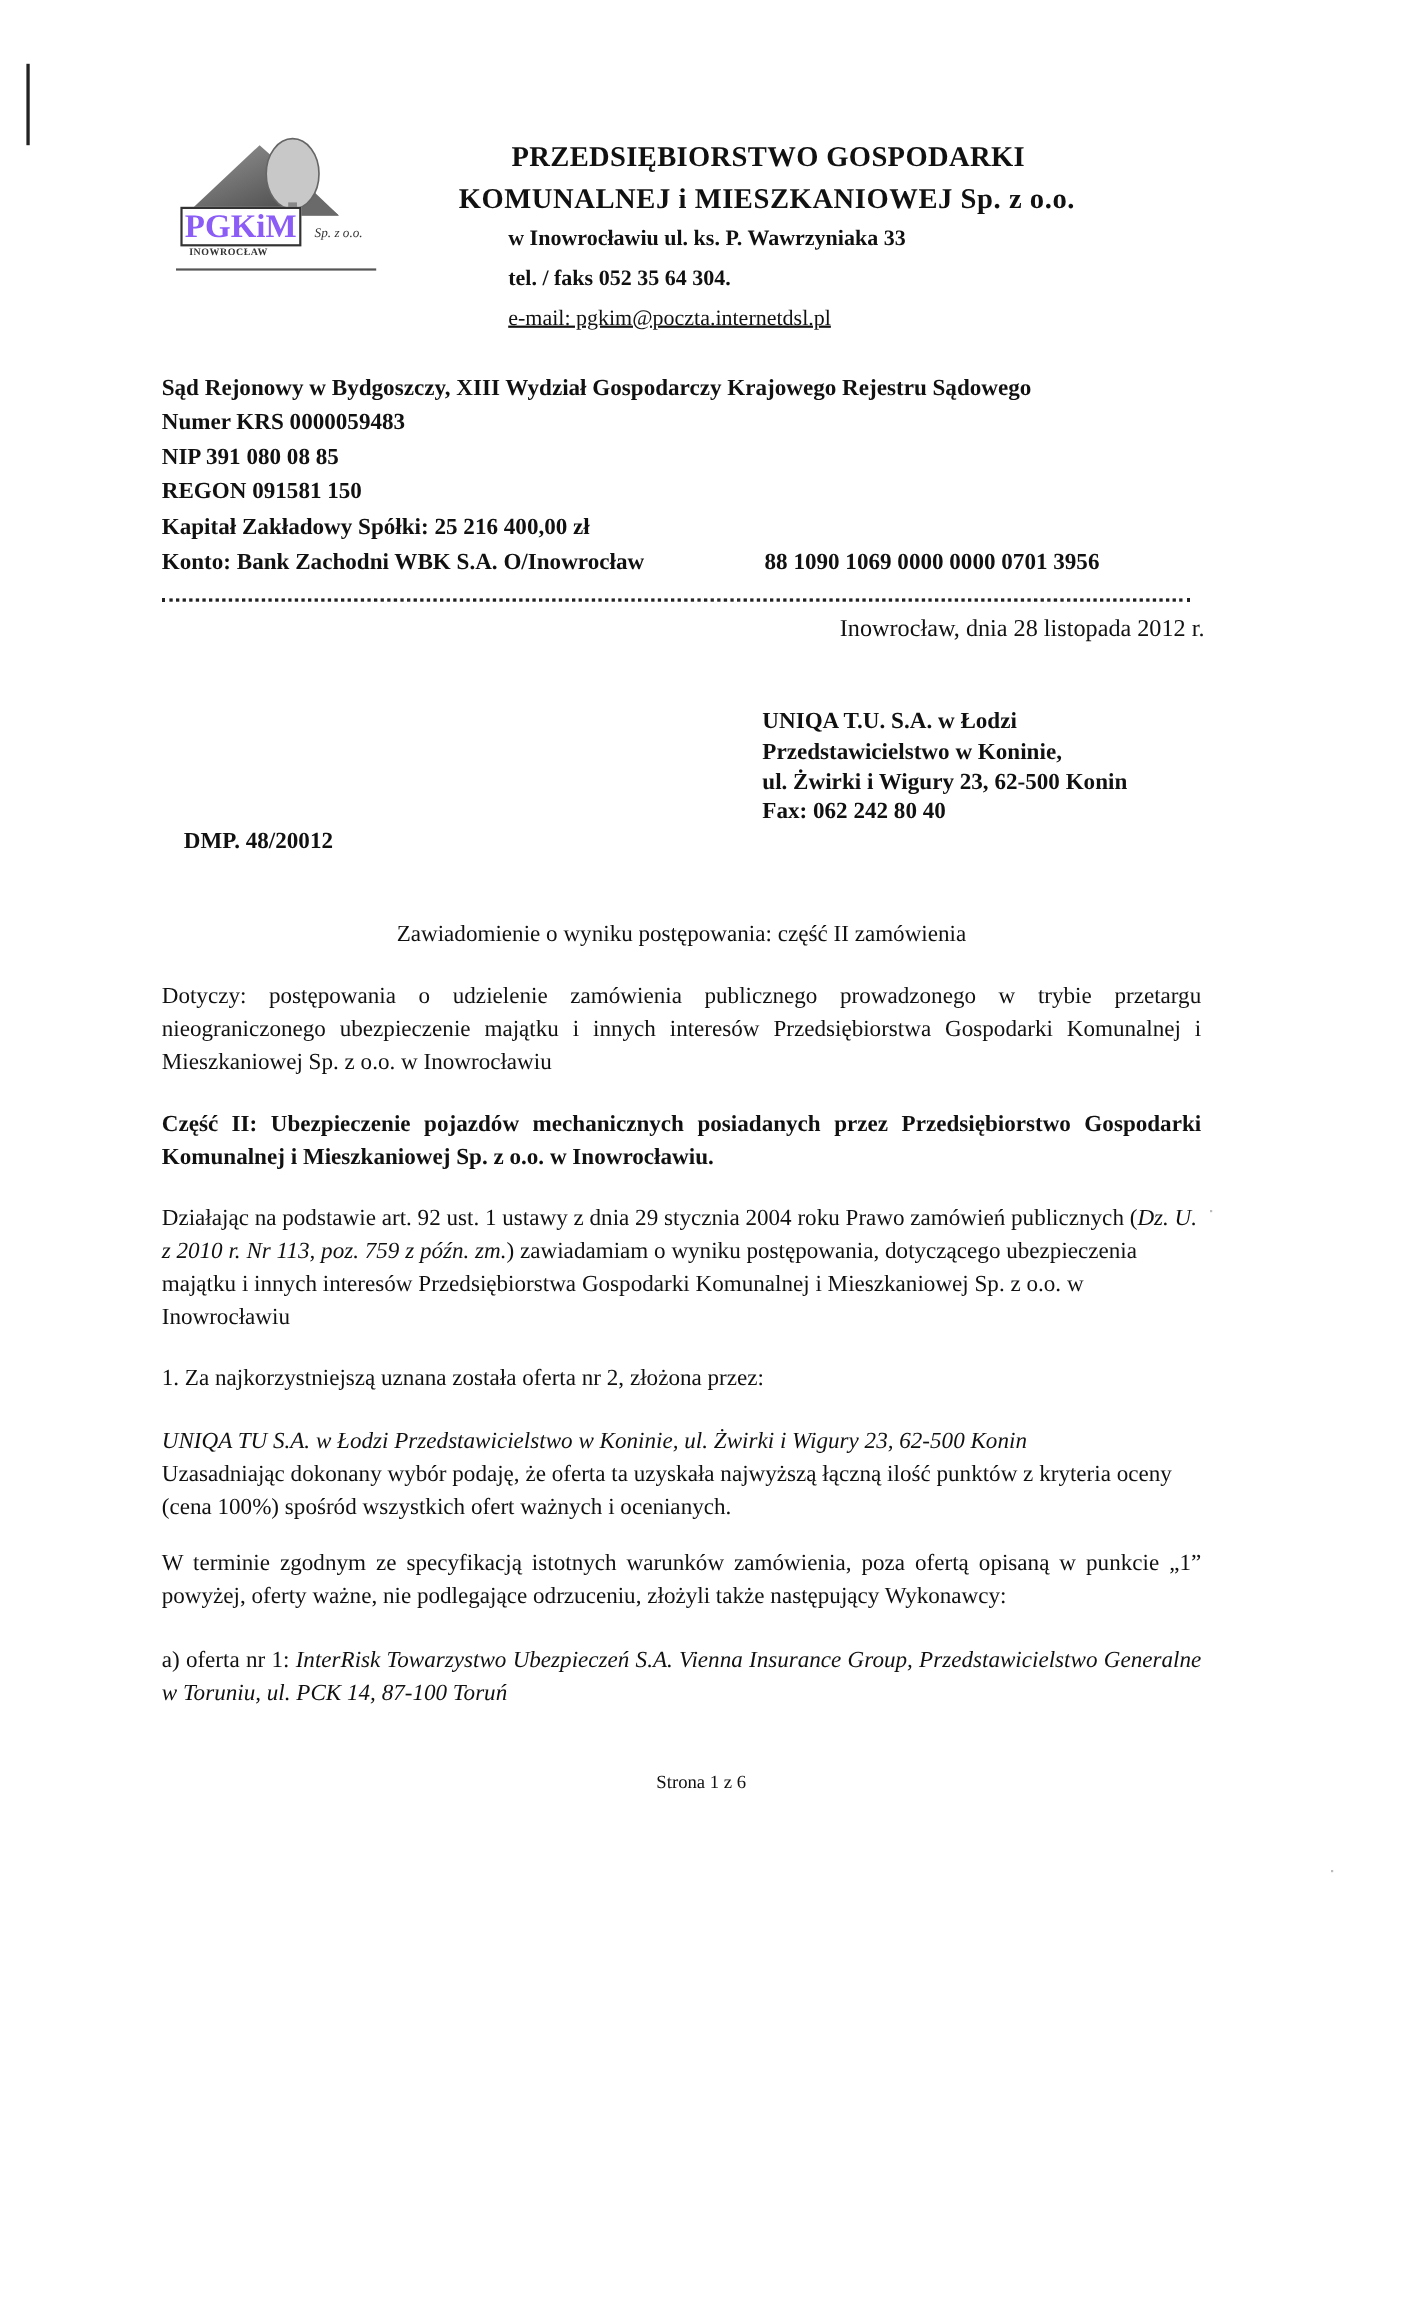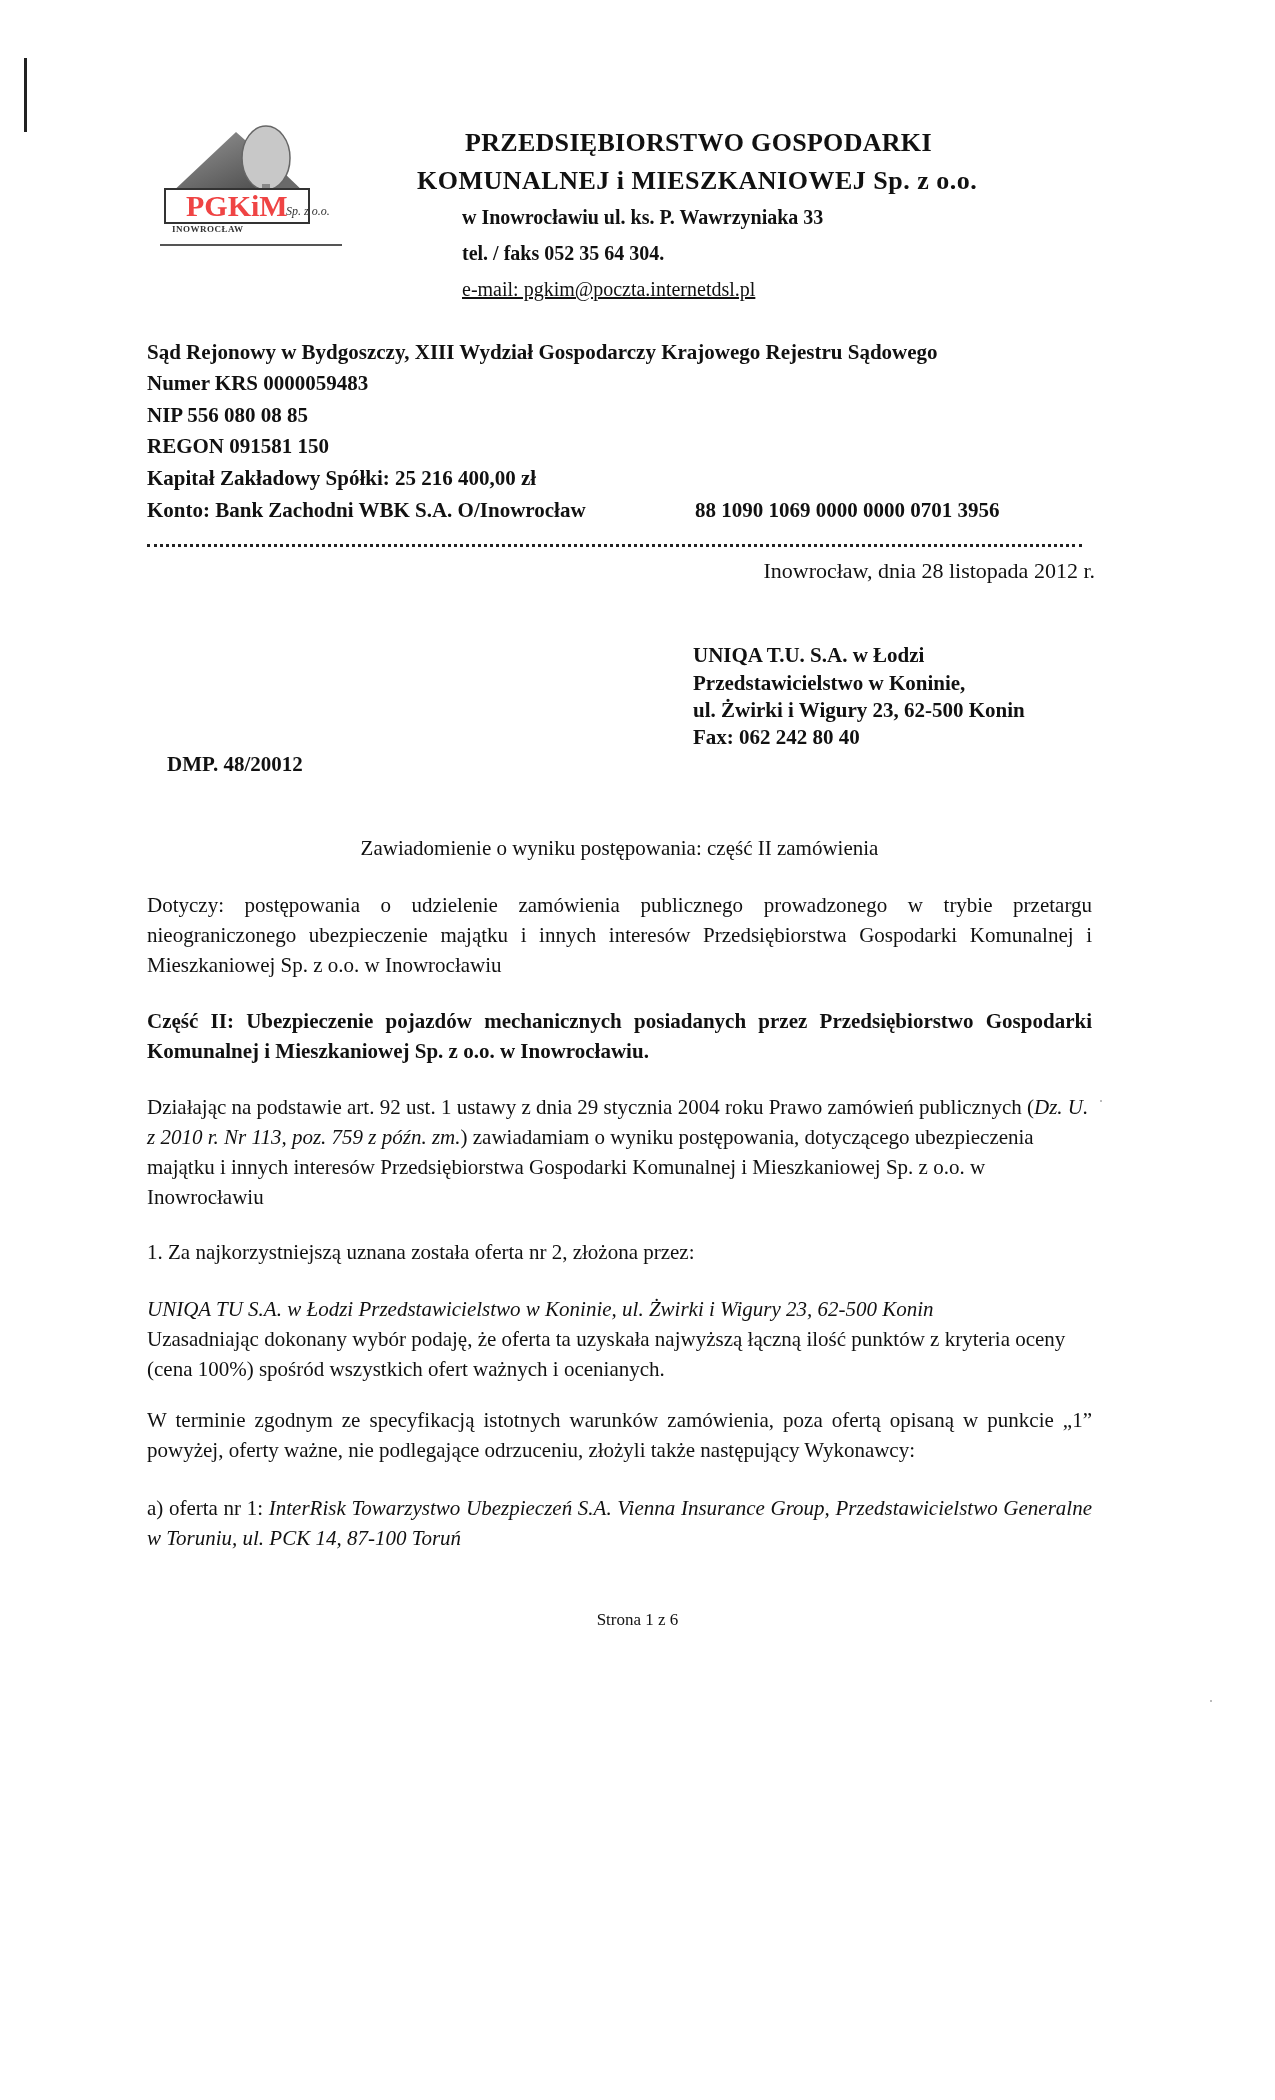--- a/index.html
+++ b/index.html
@@ -2,22 +2,22 @@
 <html><head>
 <meta charset="utf-8">
 <style>
   html, body { margin: 0; padding: 0; background: #ffffff; }
   body { width: 1275px; height: 2100px; position: relative; overflow: hidden;
          font-family: "Liberation Serif", "DejaVu Serif", serif; color: #111111; }
   .abs { position: absolute; white-space: nowrap; }
   .margin-mark { position: absolute; left: 24px; top: 58px; width: 3px; height: 74px; background: #222; }
   .logo { position: absolute; left: 158px; top: 124px; width: 190px; height: 122px; }
   .logo-rule { position: absolute; left: 160px; top: 244px; width: 182px; height: 2px; background: #555; }
-  .logo-text { position: absolute; left: 6px; top: 64px; font-size: 30px; font-weight: bold; color: #ef4444;
-               background: #fff; border: 2px solid #333; padding: 0 20px; line-height: 32px; }
+  .logo-text { position: absolute; left: 6px; top: 64px; font-size: 30px; font-weight: bold; color: #8b5cf6;
+               background: #fff; border: 2px solid #333; padding: 0 2px; line-height: 32px; }
   .logo-sub { position: absolute; left: 14px; top: 100px; font-size: 9px; font-weight: bold; color: #333; letter-spacing: 0.5px; }
   .logo-sp { position: absolute; left: 128px; top: 80px; font-size: 12px; font-style: italic; color: #333; }
 
   .hdr { font-weight: bold; }
   .hdr-1 { left: 465px; top: 128px; font-size: 26px; letter-spacing: 0.3px; }
   .hdr-2 { left: 417px; top: 166px; font-size: 26px; letter-spacing: 0.5px; }
   .hdr-3 { left: 462px; top: 206px; font-size: 20px; }
   .hdr-4 { left: 462px; top: 242px; font-size: 20px; }
   .hdr-5 { left: 462px; top: 278px; font-size: 20px; font-weight: normal; text-decoration: underline; }
 
@@ -61,21 +61,21 @@
 <div class="logo-rule"></div>
 
 <div class="abs hdr hdr-1">PRZEDSIĘBIORSTWO GOSPODARKI</div>
 <div class="abs hdr hdr-2">KOMUNALNEJ i MIESZKANIOWEJ Sp. z o.o.</div>
 <div class="abs hdr hdr-3">w Inowrocławiu ul. ks. P. Wawrzyniaka 33</div>
 <div class="abs hdr hdr-4">tel. / faks 052 35 64 304.</div>
 <div class="abs hdr hdr-5">e-mail: pgkim@poczta.internetdsl.pl</div>
 
 <div class="abs reg" style="top:340px">Sąd Rejonowy w Bydgoszczy, XIII Wydział Gospodarczy Krajowego Rejestru Sądowego</div>
 <div class="abs reg" style="top:371px">Numer KRS 0000059483</div>
-<div class="abs reg" style="top:403px">NIP 556 080 08 85</div>
+<div class="abs reg" style="top:403px">NIP 391 080 08 85</div>
 <div class="abs reg" style="top:434px">REGON 091581 150</div>
 <div class="abs reg" style="top:466px">Kapitał Zakładowy Spółki: 25 216 400,00 zł</div>
 <div class="abs reg" style="top:498px">Konto: Bank Zachodni WBK S.A. O/Inowrocław</div>
 <div class="abs reg" style="top:498px; left:695px">88 1090 1069 0000 0000 0701 3956</div>
 
 <div class="dots"></div>
 
 <div class="abs date">Inowrocław, dnia 28 listopada 2012 r.</div>
 
 <div class="abs addr" style="top:643px">UNIQA T.U. S.A. w Łodzi</div>

